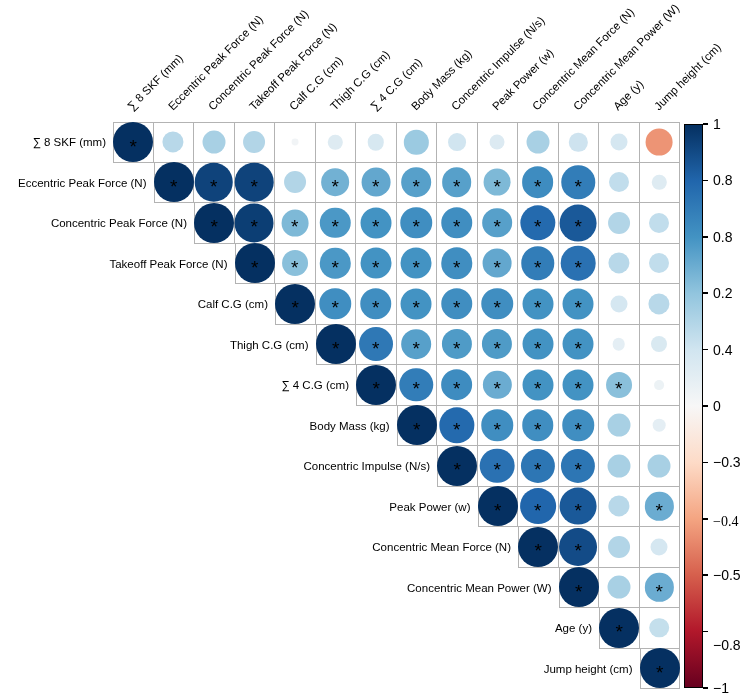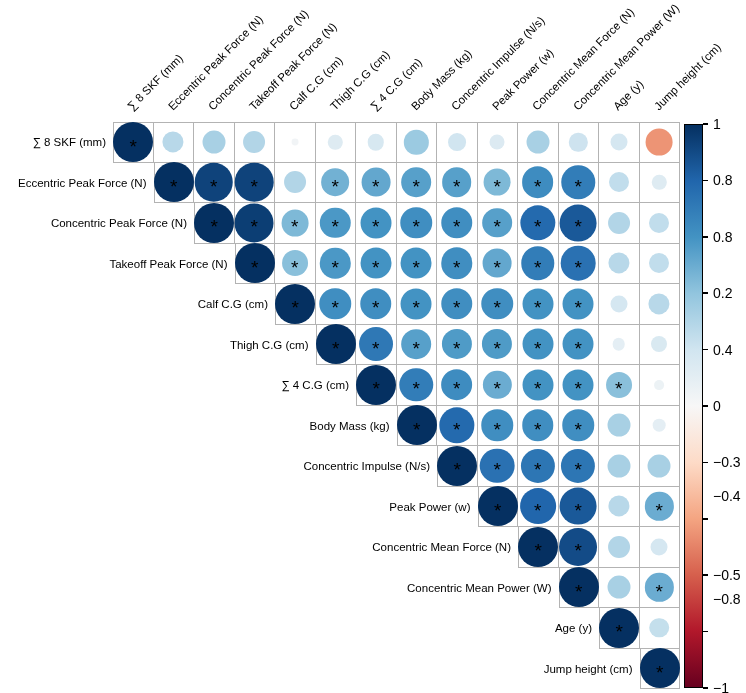--- a/index.html
+++ b/index.html
@@ -587,20 +587,20 @@
     <div class="cblabel" style="left: 713px; top: 236.8px;">0.8</div>
     <div class="cbtick" style="left: 703px; top: 292.45px;"></div>
     <div class="cblabel" style="left: 713px; top: 293.2px;">0.2</div>
     <div class="cbtick" style="left: 703px; top: 348.85px;"></div>
     <div class="cblabel" style="left: 713px; top: 349.6px;">0.4</div>
     <div class="cbtick" style="left: 703px; top: 405.25px;"></div>
     <div class="cblabel" style="left: 713px; top: 406px;">0</div>
     <div class="cbtick" style="left: 703px; top: 461.65px;"></div>
     <div class="cblabel" style="left: 713px; top: 462.4px;">−0.3</div>
     <div class="cbtick" style="left: 703px; top: 518.05px;"></div>
-    <div class="cblabel" style="left: 713px; top: 496px;">−0.4</div>
+    <div class="cblabel" style="left: 713px; top: 522px; font-family: Liberation Serif, serif;">−0.4</div>
     <div class="cbtick" style="left: 703px; top: 574.45px;"></div>
     <div class="cblabel" style="left: 713px; top: 575.2px;">−0.5</div>
     <div class="cbtick" style="left: 703px; top: 630.85px;"></div>
-    <div class="cblabel" style="left: 713px; top: 599px;">−0.8</div>
+    <div class="cblabel" style="left: 713px; top: 645px;">−0.8</div>
     <div class="cbtick" style="left: 703px; top: 687.25px;"></div>
     <div class="cblabel" style="left: 713px; top: 688px;">−1</div>
   </div>
 
 </body></html>

